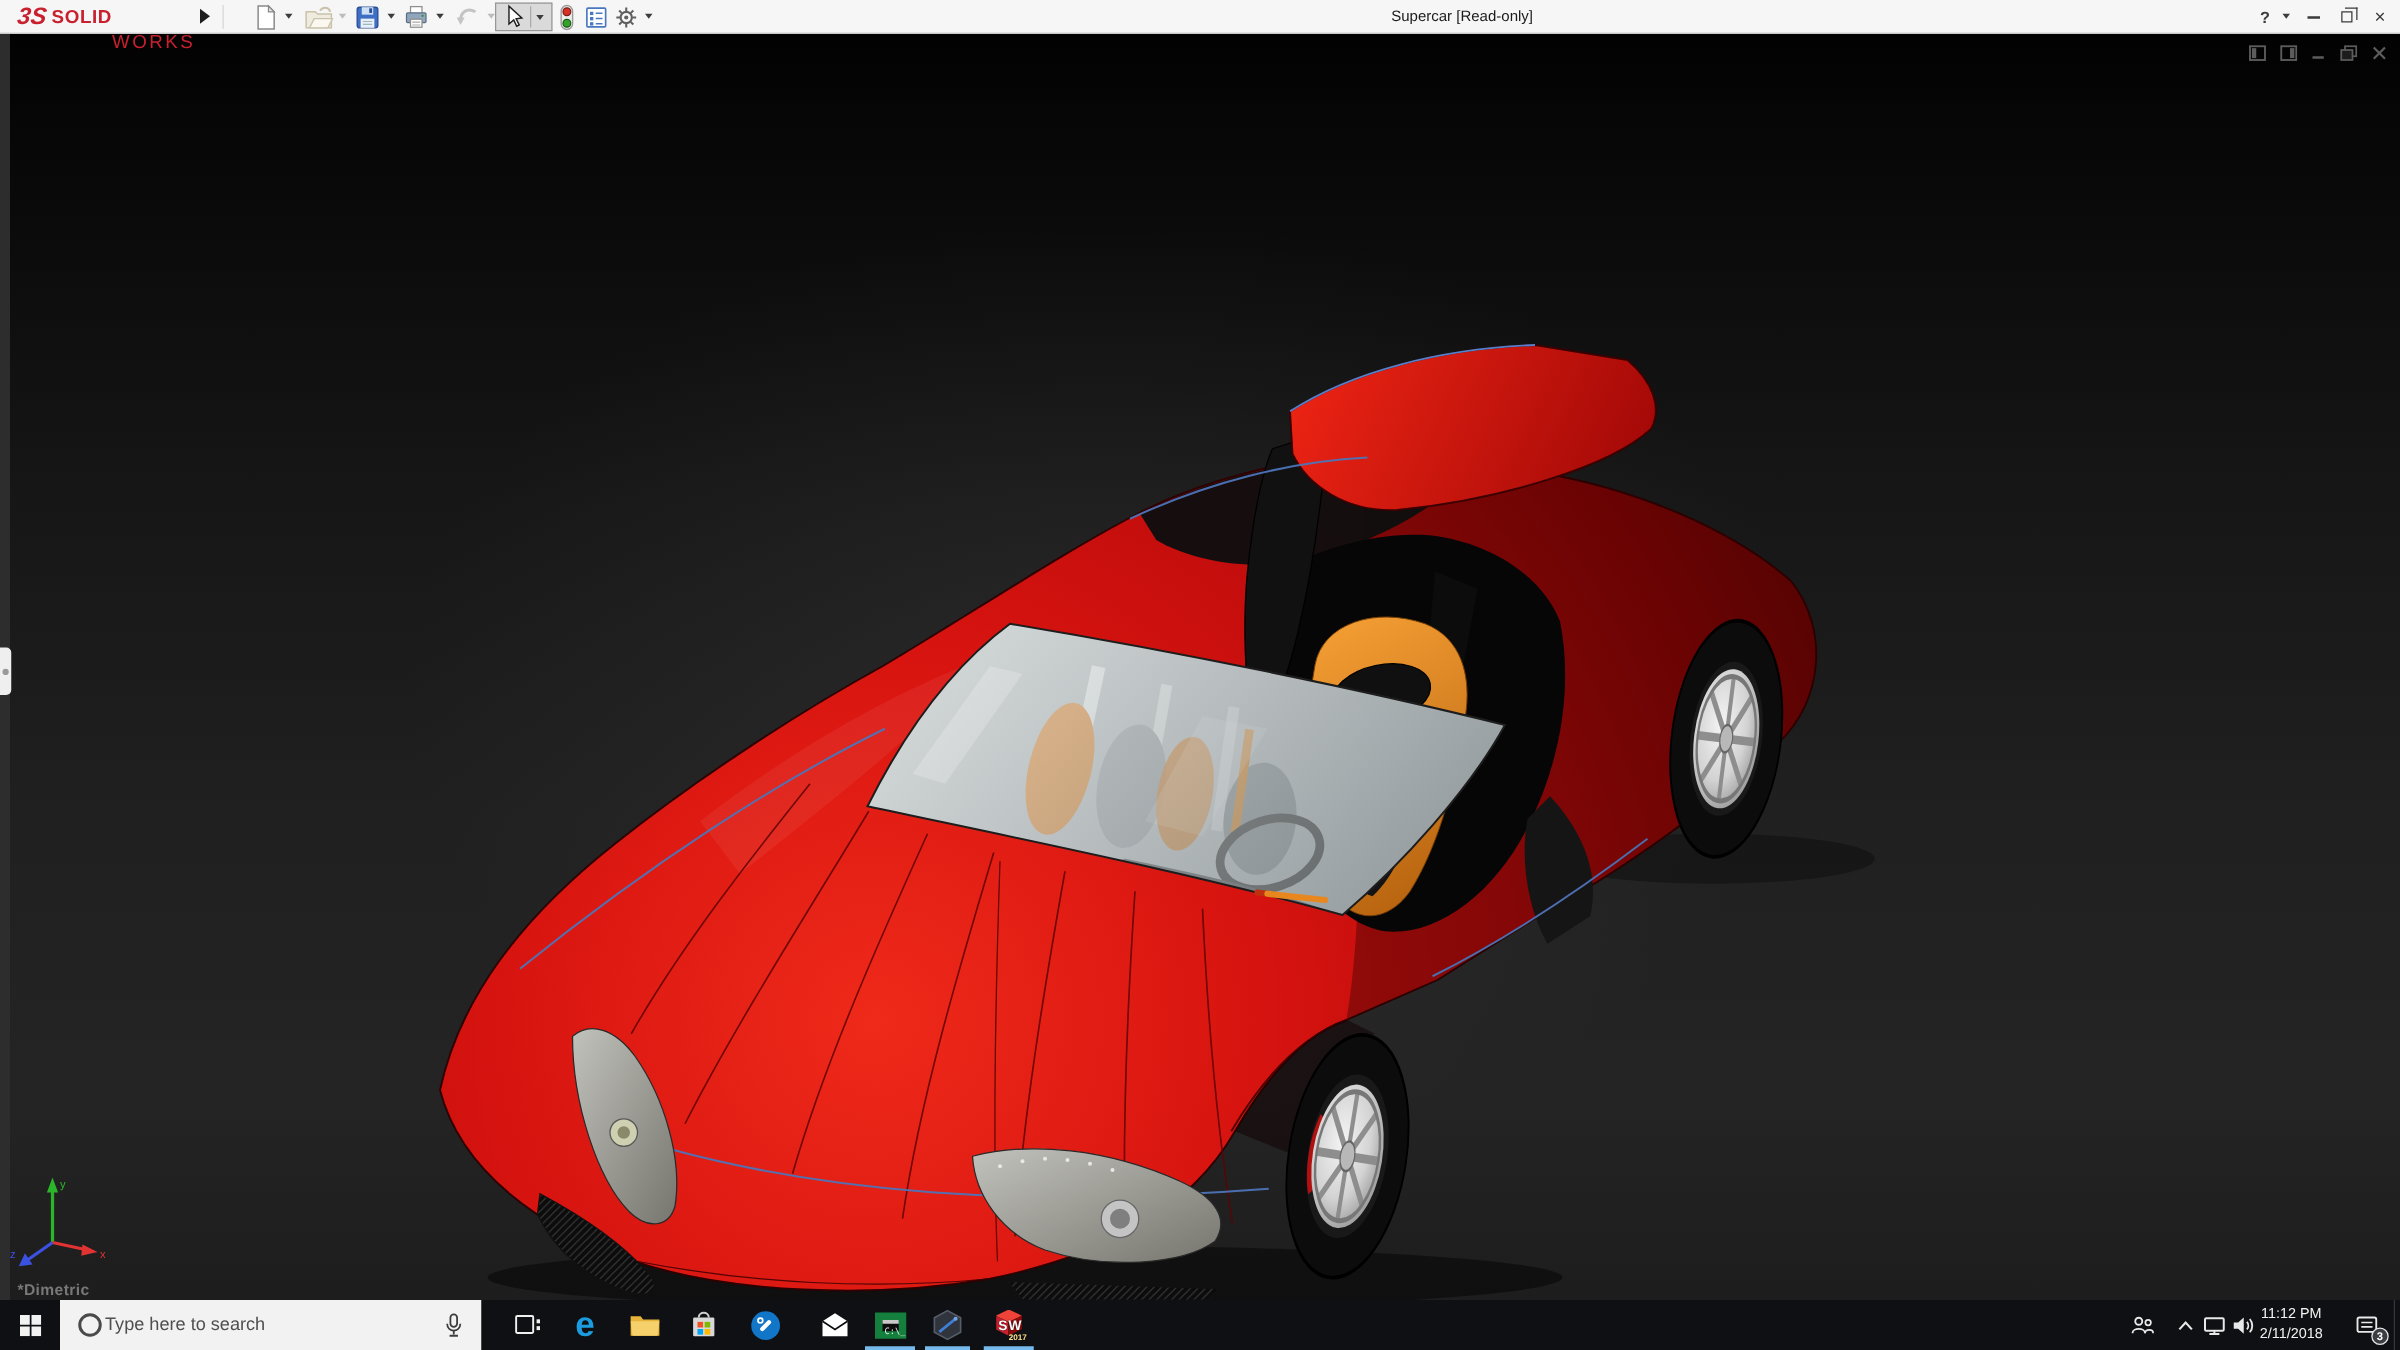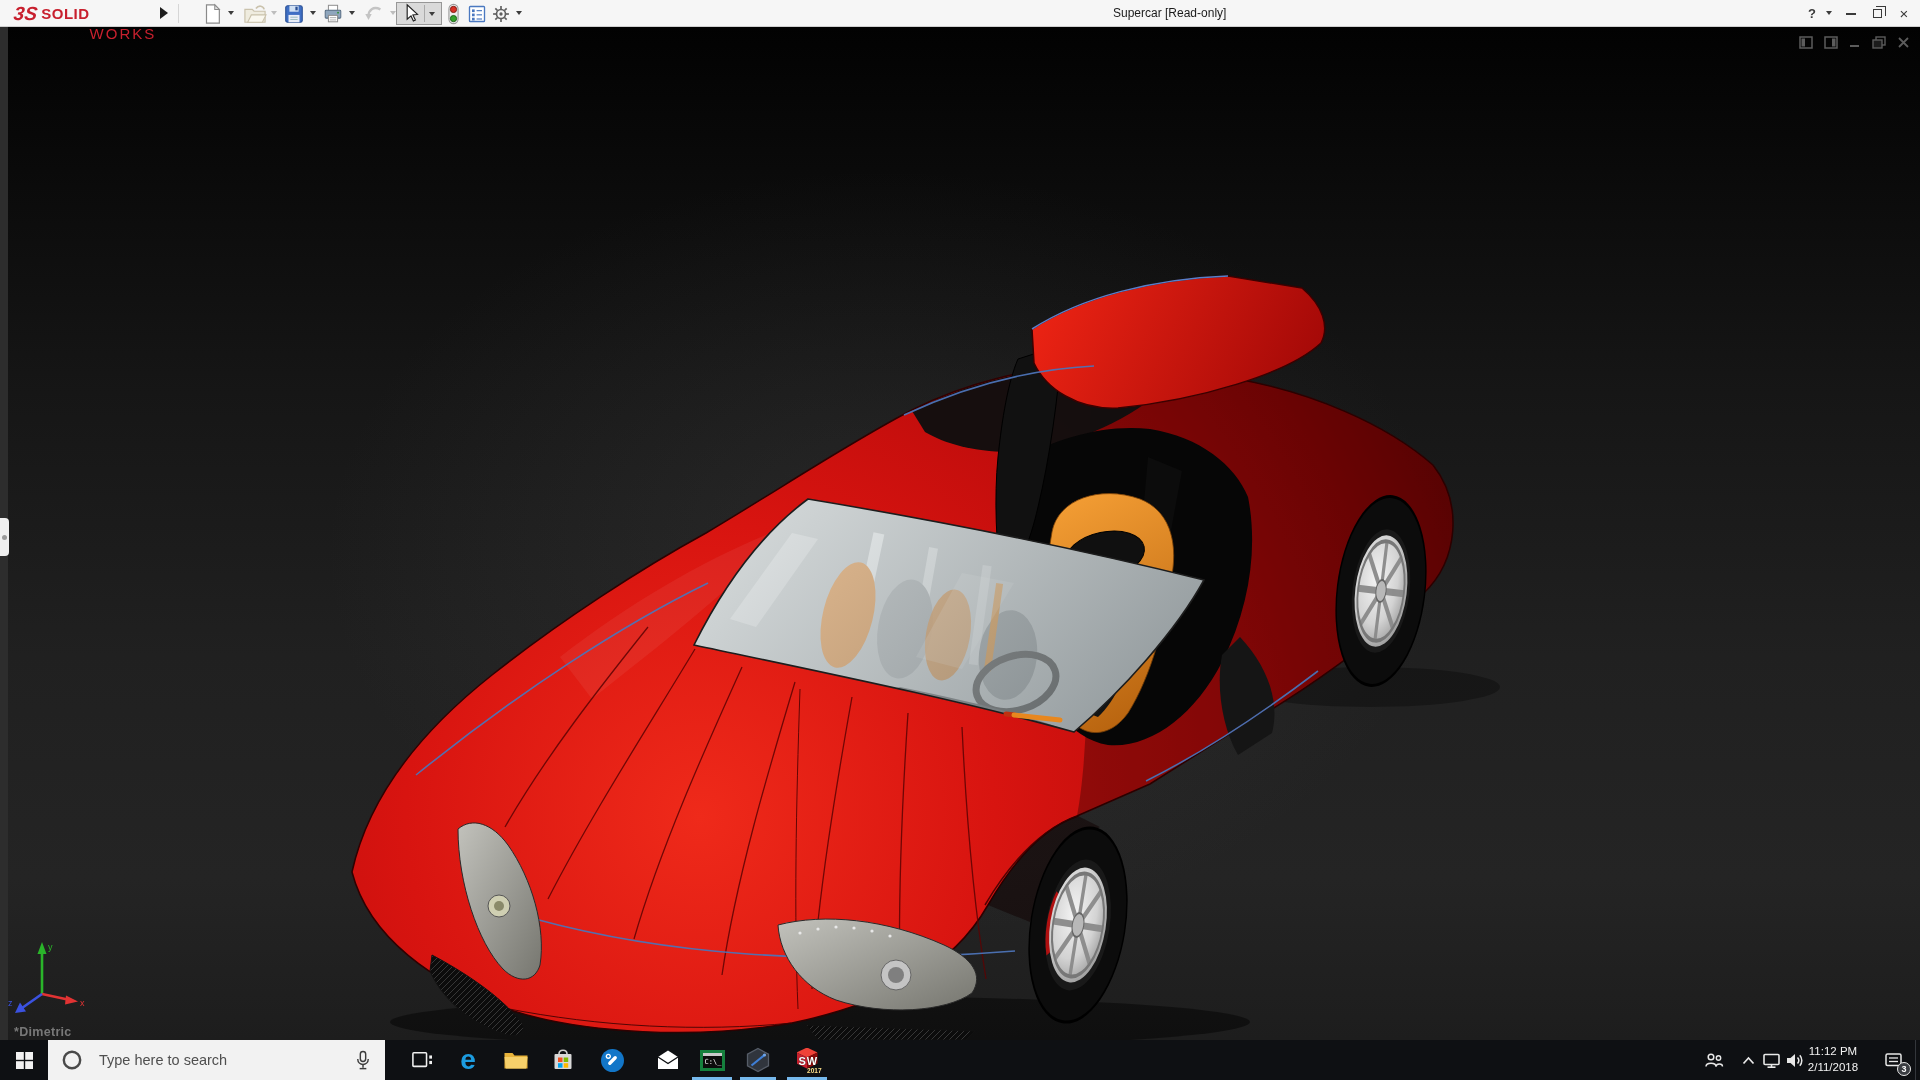--- a/index.html
+++ b/index.html
@@ -53,27 +53,27 @@
 
   
   .taskbar { position:absolute; top:1040px; left:0; width:1920px; height:40px;
     background:var(--taskbar-bg,#0e1013); z-index:40; }
   .start-btn { position:absolute; left:0; top:0; width:48px; height:40px;
     display:flex; align-items:center; justify-content:center; }
   .search-box { position:absolute; left:48px; top:0; width:337px; height:40px; background:#f2f2f2;
     display:flex; align-items:center; }
   .search-box svg { flex:none; }
   .search-box .cortana { margin-left:13px; }
-  .search-input { flex:1; border:none; outline:none; background:transparent; margin-left:16px;
+  .search-input { flex:1; border:none; outline:none; background:transparent; margin-left:1px;
     font-size:14.5px; color:#3c3c3c; font-family:inherit; }
   .search-input::placeholder { color:#4f4f4f; opacity:1; }
   .search-box .mic { margin-right:13px; }
   .tb-icon { position:absolute; top:0; width:46px; height:40px; display:flex; align-items:center; justify-content:center; }
   .edge-e { font-weight:700; font-size:28px; color:#1c9ce0; line-height:1; }
-  .cmd-ic { position:relative; width:25px; height:21px; background:#0c0c0c; border:3px solid #15803d; }
+  .cmd-ic { position:relative; width:25px; height:21px; background:#0c0c0c; border:6px solid #15803d; }
   .cmd-ic .bar { position:absolute; left:0; top:0; right:0; height:3px; background:#c9c9c9; }
   .cmd-ic .txt { position:absolute; left:2px; top:5px; font-family:"DejaVu Sans Mono",monospace;
     font-size:7px; color:#efefef; letter-spacing:0; }
   .sw-ic { position:relative; width:27px; height:27px; }
   .sw-top { position:absolute; left:3px; top:1px; width:21px; height:10px;
     background:#ef4238; clip-path:polygon(50% 0,100% 50%,50% 100%,0 50%); }
   .sw-left { position:absolute; left:3px; top:6px; width:10.5px; height:16px;
     background:var(--accent-red,#c01414); clip-path:polygon(0 0,100% 32%,100% 100%,0 68%); }
   .sw-right { position:absolute; left:13.5px; top:6px; width:10.5px; height:16px;
     background:#8d0a0a; clip-path:polygon(0 32%,100% 0,100% 68%,0 100%); }

